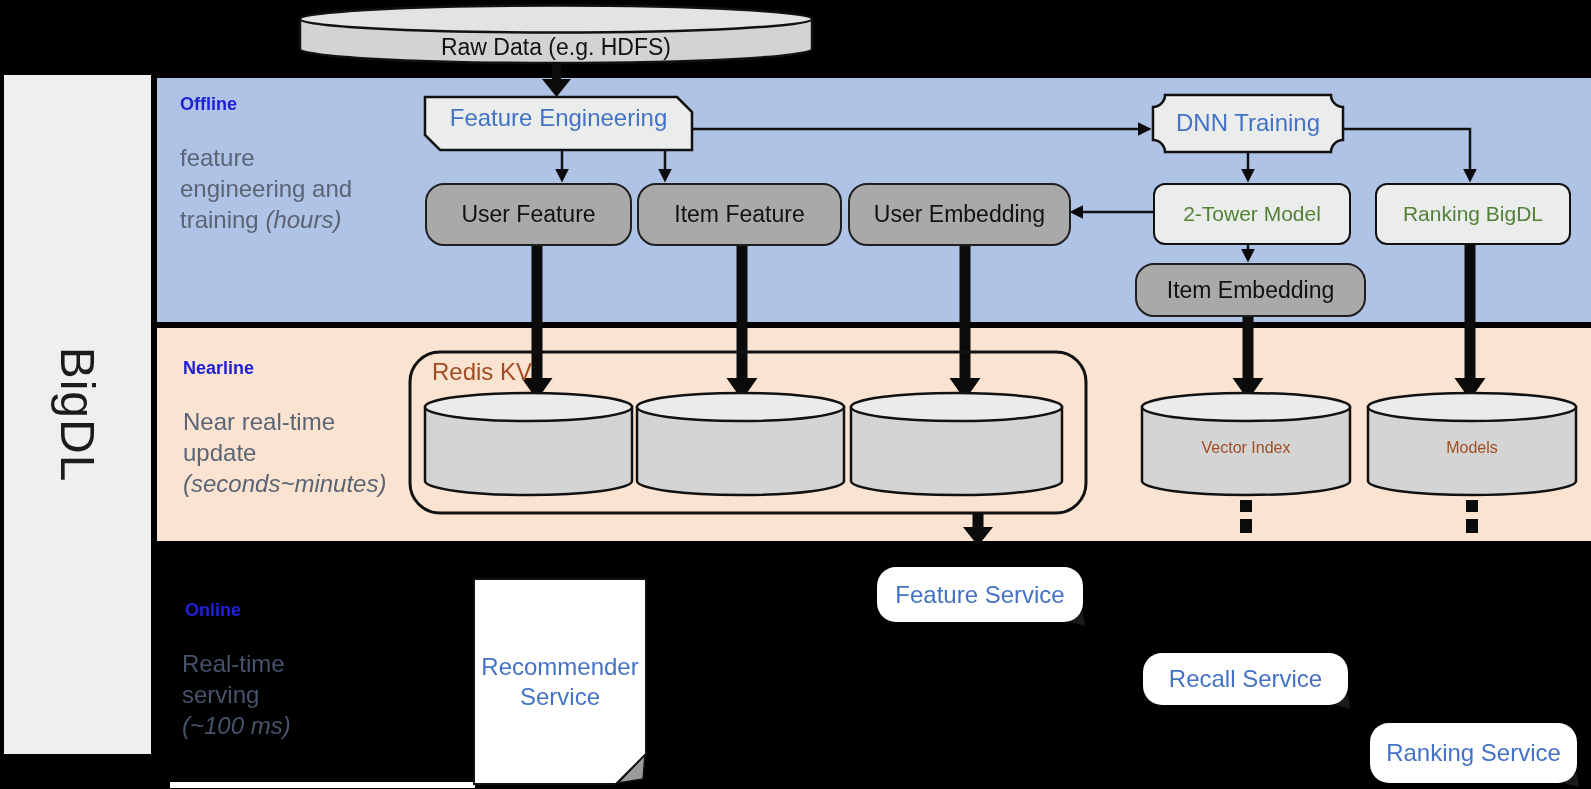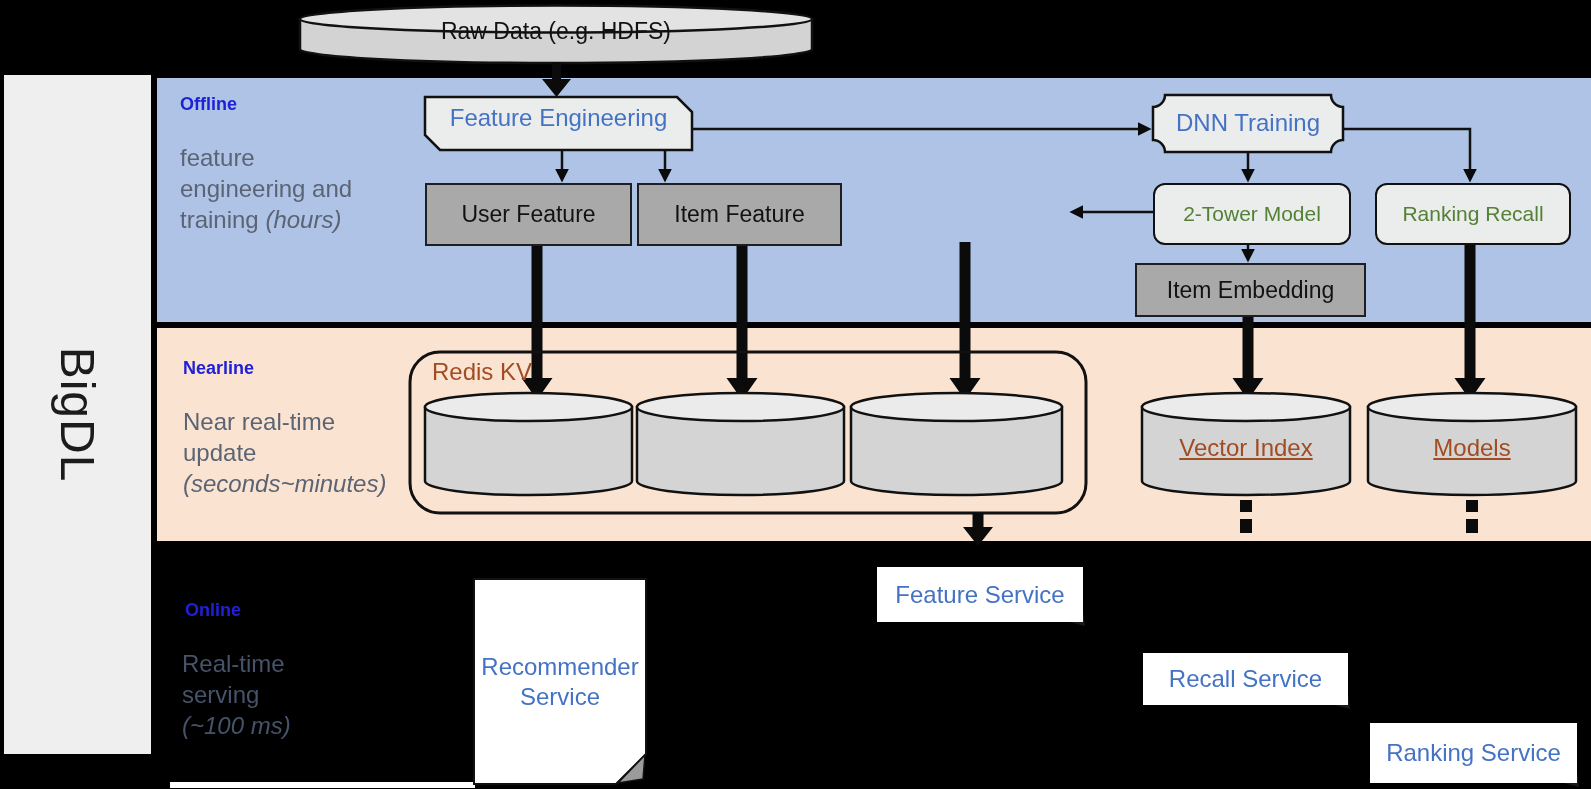--- a/index.html
+++ b/index.html
@@ -15,30 +15,30 @@
   .band.offline{top:78px;height:244px;background:var(--offline-band);}
   .band.nearline{top:328px;height:213px;background:var(--nearline-band);}
   .bigdl-bar{position:absolute;left:4px;top:75px;width:147px;height:679px;
              background:var(--panel-gray);display:flex;align-items:center;justify-content:center;}
   .bigdl-text{transform:rotate(90deg);font-size:48px;color:#1c1c1c;letter-spacing:1px;white-space:nowrap;}
   .bottom-strip{position:absolute;left:170px;top:782px;width:305px;height:6px;background:var(--white);}
   svg.wires{position:absolute;left:0;top:0;z-index:3;pointer-events:none;}
   .lbl{position:absolute;z-index:4;display:flex;align-items:center;justify-content:center;
        text-align:center;line-height:1.12;}
   .node{position:absolute;z-index:4;display:flex;align-items:center;justify-content:center;
-        font-size:23px;text-align:center;}
+        font-size:23px;text-align:center;border-radius:19px;}
   .node.gray{background:var(--node-gray);border:2.5px solid #1f1f1f;color:#121212;}
   .node.round{background:var(--node-light);border:2.5px solid #111;border-radius:12px;color:var(--green-text);font-size:21px;}
   .node.service{background:var(--white);color:var(--blue-text);font-size:24px;}
   .band-title{position:absolute;z-index:4;font-size:18px;font-weight:bold;color:var(--title-blue);}
   .band-desc{position:absolute;z-index:4;font-size:24px;line-height:31px;color:var(--desc-gray);}
   .band-desc.online{color:var(--online-desc);}
   .it{font-style:italic;}
   .shape-label{color:var(--blue-text);font-size:24px;}
-  .cyl-label{color:var(--brown-text);font-size:24px;text-decoration:underline;}
+  .cyl-label{color:var(--brown-text);font-size:16px;}
   .raw-label{color:#111;font-size:23px;}
   .redis-label{position:absolute;z-index:4;color:var(--brown-text);font-size:24px;}
   .doc-label{color:var(--blue-text);font-size:24px;line-height:1.25;}
   
   .s-light{fill:var(--node-light);stroke:#111;stroke-width:2.5;}
   .s-cylbody{fill:#d4d4d4;stroke:#111;stroke-width:2.5;}
   .s-cyltop{fill:#ebebeb;stroke:#111;stroke-width:2.5;}
   .s-rawbody{fill:#d3d3d3;stroke:#111;stroke-width:2.5;}
   .s-rawtop{fill:#e3e3e3;stroke:#111;stroke-width:2.5;}
   .s-wire{fill:none;stroke:#111;stroke-width:2.5;}
@@ -126,31 +126,32 @@
     <g>
       <path class="s-doc" d="M474,579 H646 V754 L616,784 H474 Z"></path>
       <polygon class="s-flap" points="645,755 618,783 643,779"></polygon>
     </g>
 
     <polygon class="s-fold" points="1070,622 1083,611 1085,626"></polygon>
     <polygon class="s-fold" points="1335,705 1348,694 1350,709"></polygon>
     <polygon class="s-fold" points="1564,783 1577,772 1579,787"></polygon>
   </svg>
 
-  <div class="lbl raw-label" style="left:300px;top:6px;width:512px;height:52px;">Raw Data (e.g. HDFS)</div>
+  <div class="lbl raw-label" style="left:300px;top:22px;width:512px;height:52px;">Raw Data (e.g. HDFS)</div>
 
   <div class="lbl shape-label" style="left:425px;top:97px;width:267px;height:42px;border-radius:13px;">Feature Engineering</div>
 
   <div class="lbl shape-label" style="left:1153px;top:95px;width:190px;height:57px;">DNN Training</div>
 
   <div class="node gray" style="left:425px;top:183px;width:203px;height:59px;">User Feature</div>
   <div class="node gray" style="left:637px;top:183px;width:201px;height:59px;">Item Feature</div>
+  <div class="node gray" style="left:848px;top:183px;width:219px;height:59px;">User Embedding</div>
 
   <div class="node round" style="left:1153px;top:183px;width:194px;height:58px;">2-Tower Model</div>
-  <div class="node round" style="left:1375px;top:183px;width:192px;height:58px;">Ranking Recall</div>
+  <div class="node round" style="left:1375px;top:183px;width:192px;height:58px;">Ranking BigDL</div>
 
   <div class="node gray" style="left:1135px;top:263px;width:227px;height:50px;">Item Embedding</div>
 
   <div class="redis-label" style="left:432px;top:358px;">Redis KV</div>
   <div class="lbl cyl-label" style="left:1142px;top:405px;width:208px;height:86px;">Vector Index</div>
   <div class="lbl cyl-label" style="left:1368px;top:405px;width:208px;height:86px;">Models</div>
 
   <div class="node service" style="left:877px;top:567px;width:206px;height:55px;">Feature Service</div>
   <div class="node service" style="left:1143px;top:653px;width:205px;height:52px;">Recall Service</div>
   <div class="node service" style="left:1370px;top:723px;width:207px;height:60px;">Ranking Service</div>

